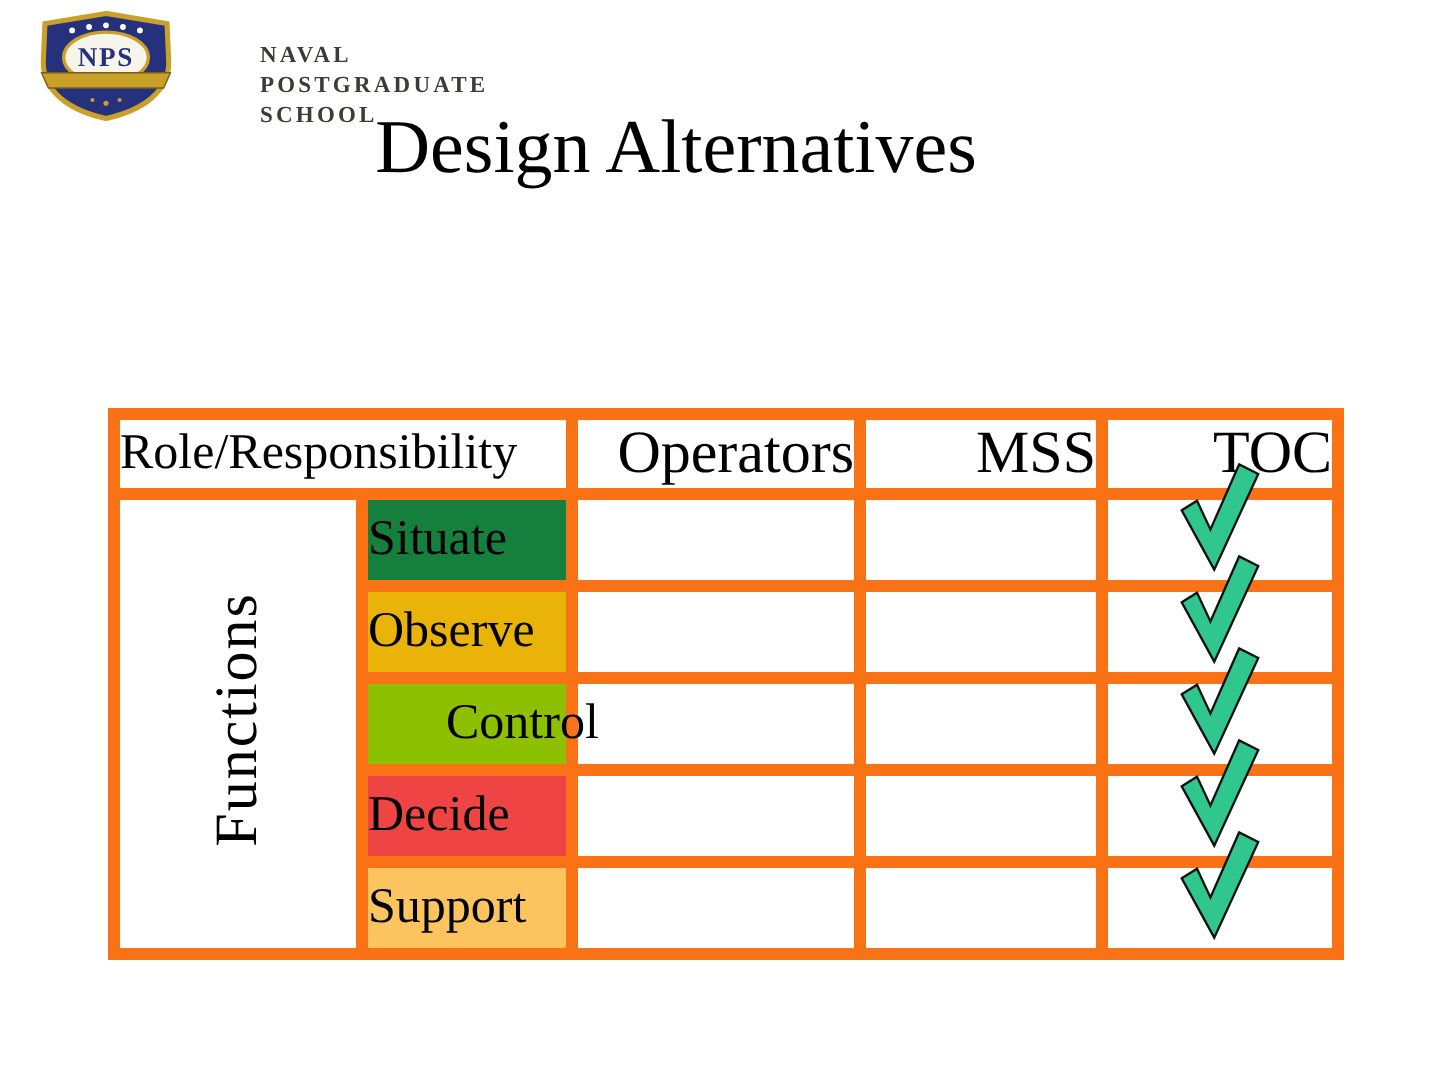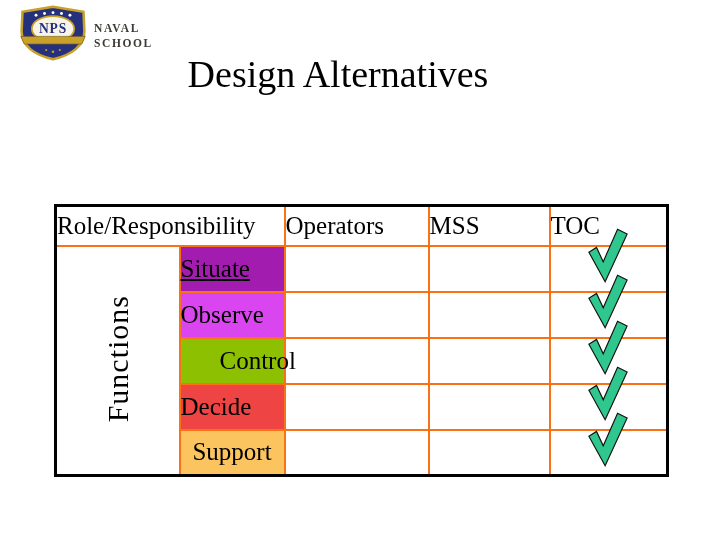--- a/index.html
+++ b/index.html
@@ -6,31 +6,31 @@
   body{
     width:720px;height:540px;background:#ffffff;position:relative;overflow:hidden;
     font-family:"Liberation Serif", serif;color:#000;
   }
   
   .logo{position:absolute;left:14px;top:4px;display:flex;}
   .logo svg{display:block;}
   .org{position:absolute;left:94px;top:21px;
        font-family:"Liberation Serif", serif;font-weight:600;
        font-size:11.5px;line-height:15px;letter-spacing:1.6px;color:#3E3A35;}
-  .org div{white-space:nowrap;}
+  .org div{white-space:nowrap;margin-left:36px;}
   
   .title{position:absolute;left:0;top:52px;width:676px;text-align:center;
          font-size:38px;line-height:45px;font-weight:400;color:#000;}
   
   table.alt{position:absolute;left:54px;top:204px;width:612px;height:270px;
             border-collapse:collapse;table-layout:fixed;border:3px solid #000;}
-  table.alt td{border:2px solid #f97316;padding:0;overflow:visible;}
+  table.alt td{border:6px solid #f97316;padding:0;overflow:visible;}
   tr.hdr{height:40px;}
   tr.bodyrow{height:46px;}
-  td.hcell{font-size:25px;text-align:left;vertical-align:middle;background:#fff;}
+  td.hcell{font-size:30px;text-align:right;vertical-align:middle;background:#fff;}
   td.hrole{font-size:25px;text-align:left;vertical-align:middle;padding-left:5px;background:#fff;}
   td.fn{text-align:center;vertical-align:middle;background:#fff;}
   .vert{writing-mode:vertical-rl;transform:rotate(180deg);display:inline-block;
         font-size:30px;letter-spacing:1px;}
   td.name{font-size:25px;text-align:left;vertical-align:middle;padding-left:9px;}
   td.empty{background:#fff;}
   td.toc{position:relative;background:#fff;vertical-align:top;}
   td.toc svg{position:absolute;top:-20px;left:50%;transform:translateX(-50%);z-index:5;}
 </style>
 </head>
@@ -47,20 +47,21 @@
     <ellipse cx="46" cy="29" rx="25" ry="15" fill="#F7F4EA" stroke="#C9A028" stroke-width="2"></ellipse>
     <text x="46" y="34" text-anchor="middle" font-family="Liberation Serif, serif" font-size="16" font-weight="bold" letter-spacing="1" fill="#26317E">NPS</text>
     <path d="M8,38 L84,38 L80,47 L12,47 Z" fill="#C9A028" stroke="#7a5f1a" stroke-width="0.8"></path>
     <circle cx="46" cy="56" r="1.5" fill="#C9A028"></circle>
     <circle cx="38" cy="54" r="1.2" fill="#C9A028"></circle>
     <circle cx="54" cy="54" r="1.2" fill="#C9A028"></circle>
   </svg>
 </div>
 <div class="org">
   <div>NAVAL</div>
+  <div>POSTGRADUATE</div>
   <div>SCHOOL</div>
 </div>
 
 <div class="title">
   <div>Design Alternatives</div>
 </div>
 
 <table class="alt">
   <colgroup>
     <col style="width:124px">
@@ -74,32 +75,32 @@
     <td class="hrole" colspan="2">Role/Responsibility</td>
     <td class="hcell">Operators</td>
     <td class="hcell">MSS</td>
     <td class="hcell">TOC</td>
   </tr>
 
   <tr class="bodyrow">
     <td class="fn" rowspan="5">
       <span class="vert">Functions</span>
     </td>
-    <td class="name" style="background-color: #a21caf; text-decoration: underline;">Situate</td>
+    <td class="name" style="background-color: #15803d;">Situate</td>
     <td class="empty"></td>
     <td class="empty"></td>
     <td class="toc">
       <svg width="44" height="58" viewBox="0 0 46 58">
         <polygon points="3,25 11,20 18,35 33,1 43,6 20,56" stroke="#111" stroke-width="1.2" fill="#2FC78D"></polygon>
       </svg>
     </td>
   </tr>
 
   <tr class="bodyrow">
-    <td class="name" style="background-color: #d946ef;">Observe</td>
+    <td class="name" style="background-color: #eab308;">Observe</td>
     <td class="empty"></td>
     <td class="empty"></td>
     <td class="toc">
       <svg width="44" height="58" viewBox="0 0 46 58">
         <polygon points="3,25 11,20 18,35 33,1 43,6 20,56" stroke="#111" stroke-width="1.2" fill="#2FC78D"></polygon>
       </svg>
     </td>
   </tr>
 
   <tr class="bodyrow">
@@ -118,21 +119,21 @@
     <td class="empty"></td>
     <td class="empty"></td>
     <td class="toc">
       <svg width="44" height="58" viewBox="0 0 46 58">
         <polygon points="3,25 11,20 18,35 33,1 43,6 20,56" stroke="#111" stroke-width="1.2" fill="#2FC78D"></polygon>
       </svg>
     </td>
   </tr>
 
   <tr class="bodyrow">
-    <td class="name" style="background-color: rgb(251, 196, 95); text-align: center;">Support</td>
+    <td class="name" style="background-color: rgb(251, 196, 95);">Support</td>
     <td class="empty"></td>
     <td class="empty"></td>
     <td class="toc">
       <svg width="44" height="58" viewBox="0 0 46 58">
         <polygon points="3,25 11,20 18,35 33,1 43,6 20,56" stroke="#111" stroke-width="1.2" fill="#2FC78D"></polygon>
       </svg>
     </td>
   </tr>
 </tbody>
   </table>

